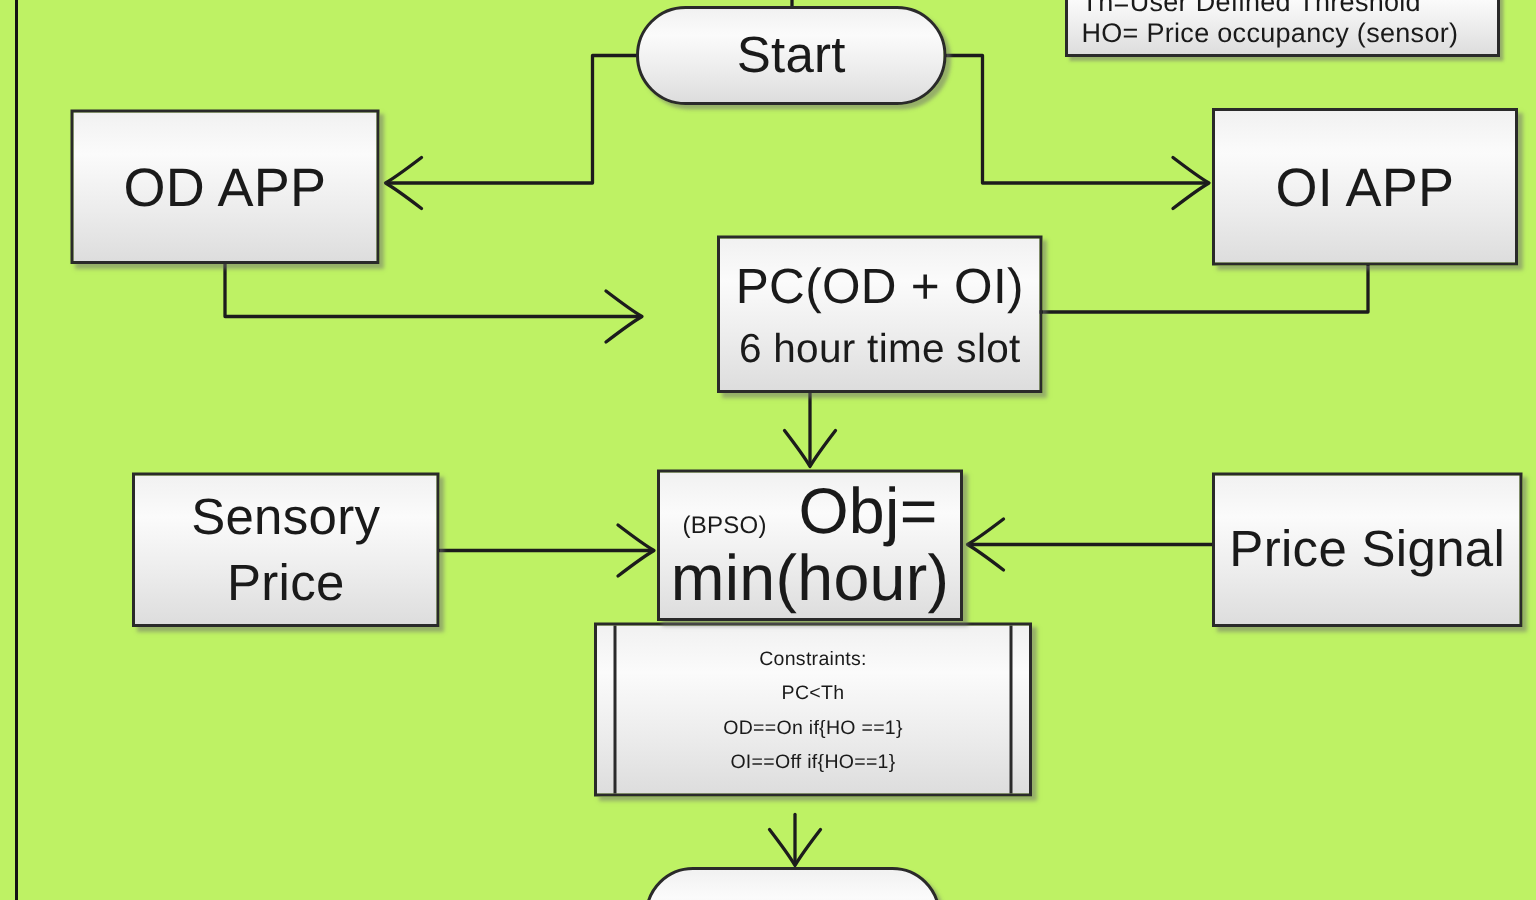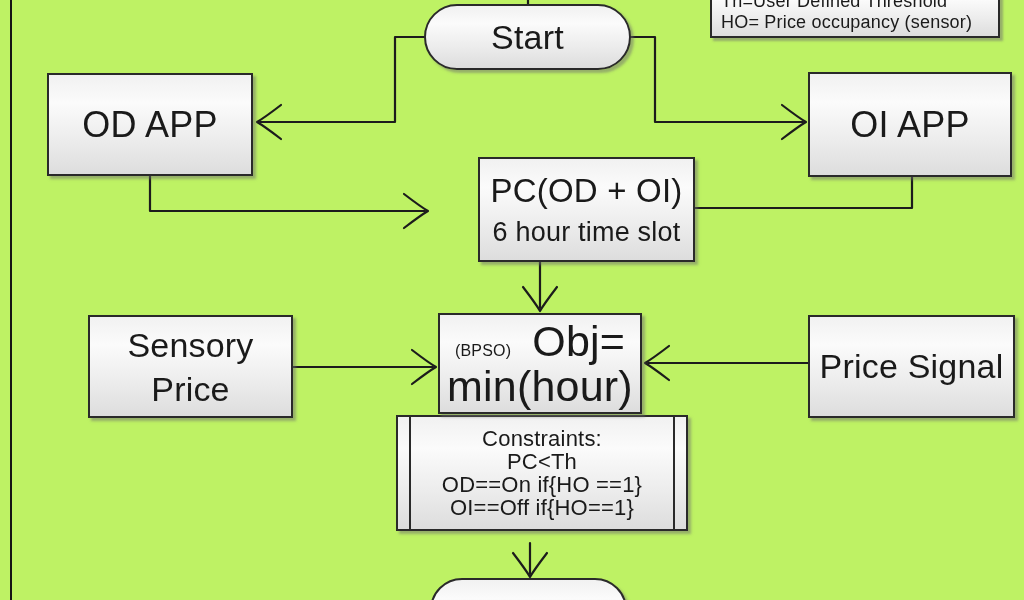--- a/index.html
+++ b/index.html
@@ -30,21 +30,21 @@
   .pc-title{ font-size:33px; }
   .pc-sub  { font-size:27px; margin-top:7px; }
   .sensory { left:88px;  top:315px; width:205px; height:103px; flex-direction:column;
              font-size:34px; line-height:44px;align-items:center; }
   .obj     { left:438px; top:313px; width:204px; height:101px; flex-direction:column; z-index:2; }
   .obj-line1 { display:flex; align-items:baseline; justify-content:center; }
   .bpso    { font-size:16px; margin-right:21px; }
   .obj-big { font-size:43px; line-height:45px; }
   .price   { left:808px; top:315px; width:207px; height:103px; font-size:34px; }
   .constraints { left:396px; top:415px; width:292px; height:116px; flex-direction:column;
-             font-size:22px; line-height:23px; z-index:1;text-align:right; }
+             font-size:13px; line-height:23px; z-index:1;text-align:right; }
   .cbar    { position:absolute; top:0; bottom:0; width:2px; background:#2a2a2a; }
   .cbar.l  { left:11px; }
   .cbar.r  { right:11px; }
   .end     { left:430px; top:578px; width:197px; height:70px; border-radius:32px; }
 </style>
 </head>
 <body>
 
 <div class="canvas">
 

